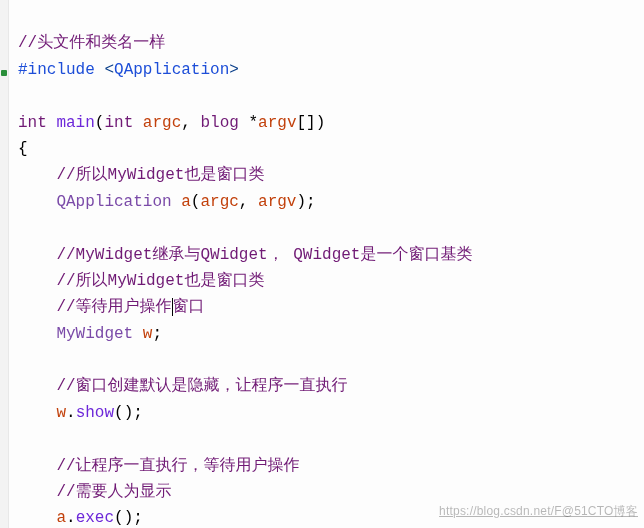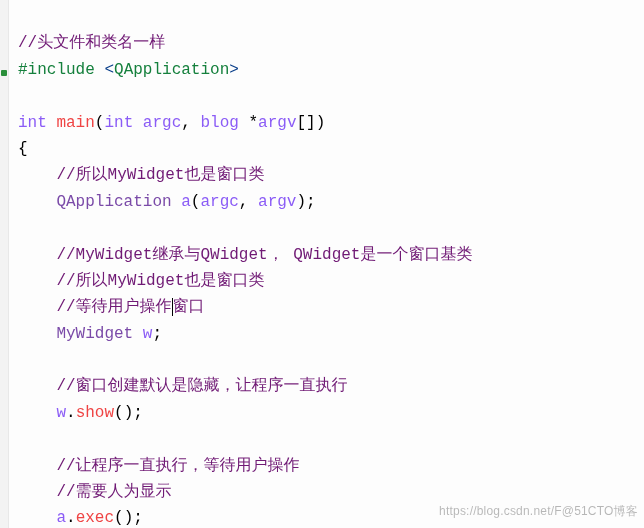--- a/index.html
+++ b/index.html
@@ -22,26 +22,26 @@
     width: 8px;
     height: 100%;
     background: #f3f3f3;
     border-right: 1px solid #e8e8e8;
   }
   .code {
     padding: 4px 0 0 18px;
     white-space: pre;
   }
   .comment { color: #701a75; }
-  .preproc { color: #15803d; }
+  .preproc { color: #1d4ed8; }
   .angle   { color: #0a3f8a; }
-  .kw-type { color: #8b5cf6; }   
+  .kw-type { color: #701a75; }   
   .ident   { color: #7a4aa8; }   
-  .func    { color: #ef4444; }
-  .var     { color: #8b5cf6; }
+  .func    { color: #6d28d9; }
+  .var     { color: #c2410c; }
   .punct   { color: #000; }
   .star    { color: #000; }
   .cursor  { border-left: 1px solid #000; }
 
   .marker {
     position: absolute;
     left: 1px;
     width: 6px;
     height: 6px;
     background: #2a8f3a;
@@ -51,20 +51,21 @@
 
   .watermark {
     position: absolute;
     right: 6px;
     bottom: 6px;
     font-family: sans-serif;
     font-size: 12px;
     color: rgba(0,0,0,0.28);
     letter-spacing: 0.2px;
     pointer-events: none;
+    text-decoration: underline;
   }
 </style>
 </head>
 <body>
 
 <div class="gutter"></div>
 <div class="marker m1"></div>
 
 <div class="code">
 <span><span class="comment">//头文件和类名一样</span></span>

